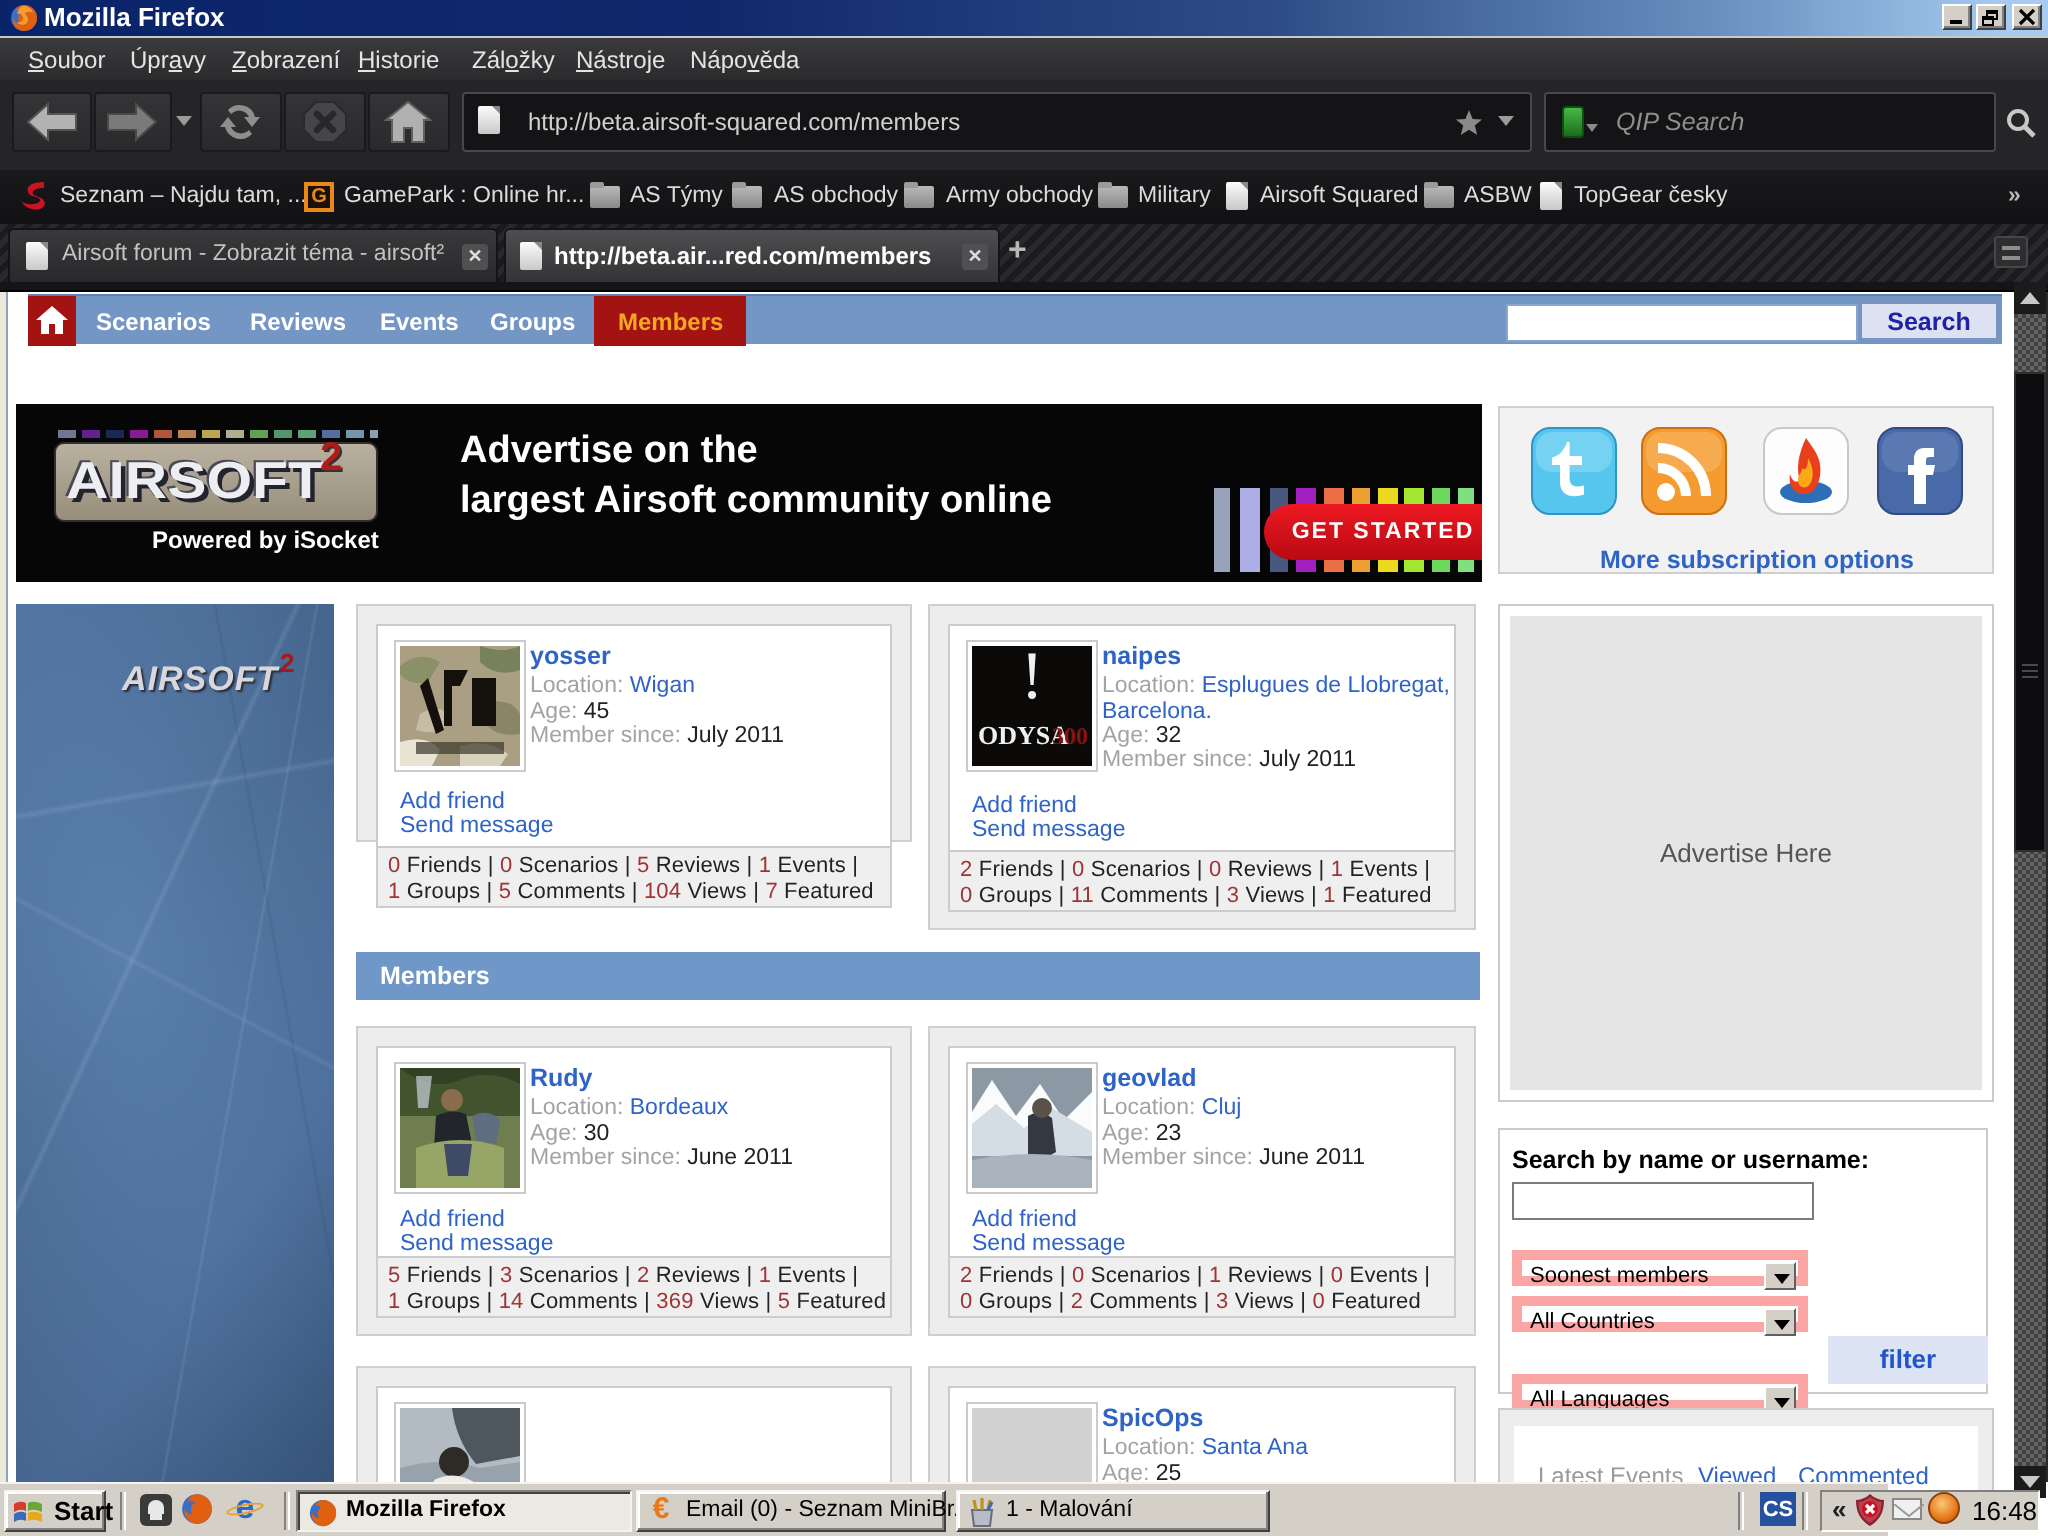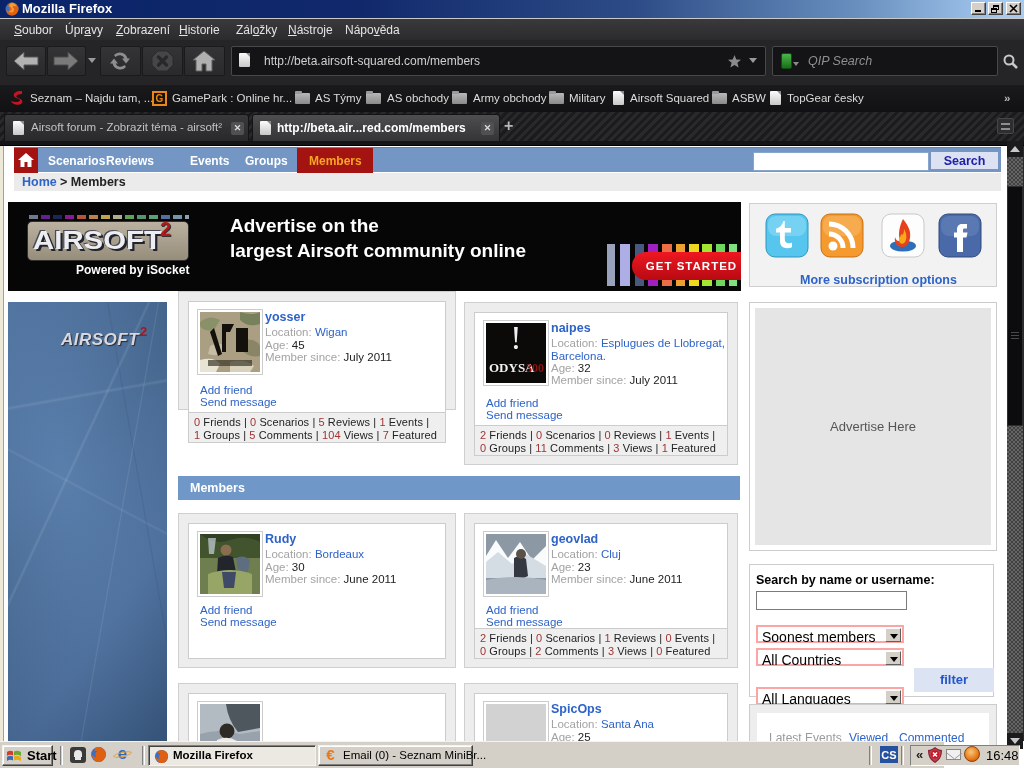--- a/index.html
+++ b/index.html
@@ -178,51 +178,47 @@
 .cardin { position:absolute; left:9px; top:9px; right:9px; background:#fff; border:1px solid #ccc; }
 .stats { position:absolute; left:0; right:0; bottom:0; background:#efefef; border-top:1px solid #ccc;
   font-size:11px; letter-spacing:0.1px; white-space:nowrap; color:#222; padding:3px 0 0 5px; line-height:13px; }
 .stats i { font-style:normal; color:#a03434; }
 .avbox { position:absolute; left:8px; top:7px; width:66px; height:66px; background:#fff; border:1px solid #ccc; }
 .meta { position:absolute; left:76px; top:9px; font-size:11.5px; line-height:12.3px; color:#222; }
 .uname { font-weight:bold; font-size:12.5px; color:#2e63c8; }
 .alink { position:absolute; font-size:11.5px; color:#2e63c8; }
 #mhdr { left:172px; top:330px; width:564px; height:24px; background:#6f98c9; }
 .rbox { position:absolute; left:749px; width:248px; background:#fff; border:1px solid #ccc; }
-.sel { position:absolute; height:18px; background:#fff; border:2px solid #fca5a5; font-size:14px;
+.sel { position:absolute; height:18px; background:#fff; border:5px solid #fca5a5; font-size:11px;
   color:#000; padding:2px 0 0 4px; }
 .selbtn { position:absolute; right:1px; top:1px; width:16px; height:14px; background:#d4d0c8;
   border:1px solid; border-color:#fff #606060 #606060 #fff; }
 .selbtn:before { content:""; position:absolute; left:4px; top:5px; border:4px solid transparent; border-top:5px solid #000; }
 
 #sbar { position:absolute; left:1007px; top:141px; width:16px; height:600px;
   background:repeating-conic-gradient(#646464 0% 25%, #414141 0% 50%) 0 0/4px 4px; }
 .sbtn { position:absolute; left:0; width:16px; height:16px; background:#1b1b1d; }
 #sthumb { position:absolute; left:0; top:45px; width:16px; height:240px; background:#0c0c0e;
   border:1px solid #2e2e30; }
 </style>
 <div id="page">
   <div class="in" id="pgnav">
     <div class="in" style="left:0;top:0;width:24px;height:25px;background:#a31312"></div>
     <svg class="in" style="left:4px;top:5px" width="16" height="15" viewBox="0 0 16 15">
       <path d="M8 0 L16 7 L13.5 7 L13.5 14 L9.5 14 L9.5 9 L6.5 9 L6.5 14 L2.5 14 L2.5 7 L0 7 Z" fill="#fff"></path>
     </svg>
     <b style="left:34px">Scenarios</b>
-    <b style="left:92px">Reviews</b>
+    <b style="left:111px">Reviews</b>
     <b style="left:176px">Events</b>
     <b style="left:231px">Groups</b>
     <div class="in" style="left:283px;top:0;width:76px;height:25px;background:#a31312"></div>
     <b style="left:295px;color:#f5a623">Members</b>
     <div class="in" style="left:739px;top:4px;width:176px;height:19px;background:#fff;border:1px solid #88a5cc"></div>
     <div class="in" style="left:916px;top:3px;width:69px;height:19px;background:#dce2f2;border:1px solid #7a93c0;
       color:#2020a8;font-weight:bold;font-size:12.5px;text-align:center;padding-top:2px">Search</div>
-  </div>
-  <div class="in" id="crumb">
-    <b style="position:absolute;left:8px;top:2px;font-size:12.5px" class="blue">Home</b>
-    <b style="position:absolute;left:46px;top:2px;font-size:12.5px;color:#222">&gt; Members</b>
   </div>
   <div class="in" id="banner">
     <div class="in" style="left:21px;top:13px;width:160px;height:4px;opacity:0.8;background:repeating-linear-gradient(90deg,#8a94b4 0 9px,#060606 9px 12px,#7a28b0 12px 21px,#060606 21px 24px,#203068 24px 33px,#060606 33px 36px,#a820b8 36px 45px,#060606 45px 48px,#e06848 48px 57px,#060606 57px 60px,#e8a060 60px 69px,#060606 69px 72px,#e8d060 72px 81px,#060606 81px 84px,#d8d8b0 84px 93px,#060606 93px 96px,#78c868 96px 105px,#060606 105px 108px,#68b888 108px 117px,#060606 117px 120px,#70c890 120px 129px,#060606 129px 132px,#6888c8 132px 141px,#060606 141px 144px,#90b8d8 144px 153px,#060606 153px 156px,#b0c8e0 156px 160px)"></div>
     <div class="in" style="left:19px;top:19px;width:162px;height:40px;border-radius:5px;
       background:linear-gradient(#bab1a0,#968d7b);border:1px solid #303030"></div>
     <div class="in" style="left:25px;top:23px;font-size:26px;font-weight:bold;letter-spacing:0px;
       color:#eceef2;text-shadow:2px 2px 0 #23232d, -1px -1px 0 #4a4a56;transform:scaleX(1.13);transform-origin:0 0">AIRSOFT</div>
     <div class="in" style="left:152px;top:16px;font-size:20px;font-weight:bold;color:#b01a1a;text-shadow:1px 1px 0 #333">2</div>
     <div class="in" style="left:68px;top:61px;font-size:12px;font-weight:bold;color:#fff">Powered by iSocket</div>
     <div class="in" style="left:222px;top:11px;font-size:19px;font-weight:bold;color:#fff;line-height:25px">Advertise on the<br>largest Airsoft community online</div>
@@ -265,21 +261,21 @@
       <path d="M29 11 L24 11 C20.5 11 19 13.5 19 16.5 L19 19.5 L16 19.5 L16 24.5 L19 24.5 L19 39 L25 39 L25 24.5 L28.5 24.5 L29.5 19.5 L25 19.5 L25 17 C25 15.8 25.6 15.5 27 15.5 L29 15.5 Z" fill="#fff"></path>
     </svg>
     <b class="in blue" style="left:50px;top:69px;font-size:12.5px">More subscription options</b>
   </div>
   <div class="in" id="sidebar">
     <div class="in" style="left:53px;top:28px;font-size:17px;font-weight:bold;font-style:italic;letter-spacing:0.5px;
       color:#d8d8dc;text-shadow:1px 1px 1px #2a2a35">AIRSOFT</div>
     <div class="in" style="left:132px;top:22px;font-size:13px;font-weight:bold;color:#a81818">2</div>
   </div>
 </div>
-<div class="abs card" id="c1" style="left:178px;top:291px;height:119px">
+<div class="abs card" id="c1" style="left:178px;top:302px;height:119px">
   <div class="cardin" style="height:142px">
     <div class="avbox"><svg width="60" height="60" style="margin:2px" viewBox="0 0 60 60">
       <rect width="60" height="60" fill="#ab9f83"></rect>
       <path d="M0 10 Q10 2 20 8 L14 18 Q4 20 0 14 Z" fill="#8a9068"></path>
       <path d="M40 0 Q52 4 60 0 L60 12 Q48 16 40 8 Z" fill="#77815c"></path>
       <path d="M10 34 Q20 28 26 36 Q20 46 8 42 Z" fill="#c7bda4"></path>
       <path d="M44 28 Q56 26 60 34 L60 44 Q48 46 42 38 Z" fill="#8a8566"></path>
       <path d="M0 48 Q14 44 20 52 L16 60 L0 60 Z" fill="#e8e4d4"></path>
       <path d="M30 50 Q44 46 54 54 L50 60 L30 60 Z" fill="#d8d2bc"></path>
       <path d="M22 12 L34 12 L30 20 L26 20 L26 40 L22 40 Z M36 16 L48 16 L48 40 L36 40 Z M40 20 L44 20 L44 36 L40 36 Z" fill="#14100c"></path>
@@ -334,20 +330,21 @@
       <path d="M22 38 L36 38 L34 54 L24 54 Z" fill="#3e4a66"></path>
     </svg></div>
     <div class="meta">
       <div class="uname">Rudy</div>
       <div style="margin-top:3px"><span class="glabel">Location:</span> <span class="blue">Bordeaux</span></div>
       <div><span class="glabel">Age:</span> 30</div>
       <div><span class="glabel">Member since:</span> June 2011</div>
     </div>
     <div class="alink" style="left:11px;top:80px">Add friend</div>
     <div class="alink" style="left:11px;top:92px">Send message</div>
+    <div class="stats"><i>5</i> Friends | <i>3</i> Scenarios | <i>2</i> Reviews | <i>1</i> Events |<br><i>1</i> Groups | <i>14</i> Comments | <i>369</i> Views | <i>5</i> Featured</div>
   </div>
 </div>
 <div class="abs card" id="c4" style="left:464px;top:513px;height:155px;width:274px">
   <div class="cardin" style="height:136px">
     <div class="avbox"><svg width="60" height="60" style="margin:2px" viewBox="0 0 60 60">
       <rect width="60" height="60" fill="#8c98a4"></rect>
       <path d="M0 22 L10 6 L22 24 L34 8 L46 26 L60 12 L60 36 L0 36 Z" fill="#fafbfc"></path>
       <path d="M0 28 L12 18 L26 30 L40 20 L60 32 L60 44 L0 44 Z" fill="#d4dce4"></path>
       <path d="M28 24 Q34 20 40 25 L42 42 Q34 47 28 44 Z" fill="#343840"></path>
       <circle cx="35" cy="20" r="5" fill="#5a5248"></circle>
@@ -460,20 +457,28 @@
     <svg style="position:absolute;left:5px;top:3px" width="15" height="15" viewBox="0 0 16 16">
       <circle cx="8" cy="8" r="7" fill="#3b6fc4"></circle>
       <path d="M8 1 A7 7 0 0 1 15 8 A7 7 0 0 1 8 15 C4 15 1.5 11 2.2 8 C3 10 5 11 6 10.5 C4.5 9 5 6 7 5 C6 4 4.5 4 3.5 4.5 C4.5 2.5 6 1 8 1 Z" fill="#e06010"></path>
     </svg>
     <span class="lbl">Mozilla Firefox</span>
   </div>
   <div class="tkbtn" style="left:318px;width:155px">
     <div style="position:absolute;left:4px;top:1px;width:15px;height:16px;color:#e87818;font-weight:bold;font-size:15px;text-align:center;line-height:16px">€</div>
     <span class="lbl">Email (0) - Seznam MiniBr...</span>
   </div>
+  <div class="tkbtn" style="left:478px;width:157px">
+    <svg style="position:absolute;left:5px;top:3px" width="14" height="15" viewBox="0 0 14 15">
+      <path d="M2 6 L12 6 L11 14 L3 14 Z" fill="#b8bcc8" stroke="#686c78"></path>
+      <path d="M4 6 L3 1 M7 6 L7 0 M10 6 L11 1" stroke="#c09020" stroke-width="1.6"></path>
+      <path d="M10 6 L12 2" stroke="#3a6ab8" stroke-width="1.6"></path>
+    </svg>
+    <span class="lbl">1 - Malování</span>
+  </div>
   <div class="tdiv" style="left:869px"></div>
   <div style="position:absolute;left:880px;top:4px;width:18px;height:17px;background:#26519f;color:#fff;
     font-size:11px;font-weight:bold;text-align:center;line-height:18px">CS</div>
   <div class="tdiv" style="left:901px"></div>
   <div style="position:absolute;left:910px;top:3px;width:110px;height:21px;background:#d4d0c8;
     border:1px solid;border-color:#808080 #fff #fff #808080"></div>
   <span style="position:absolute;left:916px;top:5px;font-size:13px;font-weight:bold;color:#222">«</span>
   <svg style="position:absolute;left:928px;top:5px" width="14" height="16" viewBox="0 0 14 16">
     <path d="M7 0 C9 2 12 3 14 3 C14 9 12 13 7 16 C2 13 0 9 0 3 C2 3 5 2 7 0 Z" fill="#8a2030"></path>
     <path d="M7 1.5 C9 3 11.5 4 12.8 4 C12.8 9 11 12 7 14.5 C3 12 1.2 9 1.2 4 C2.5 4 5 3 7 1.5 Z" fill="#b84050"></path>

